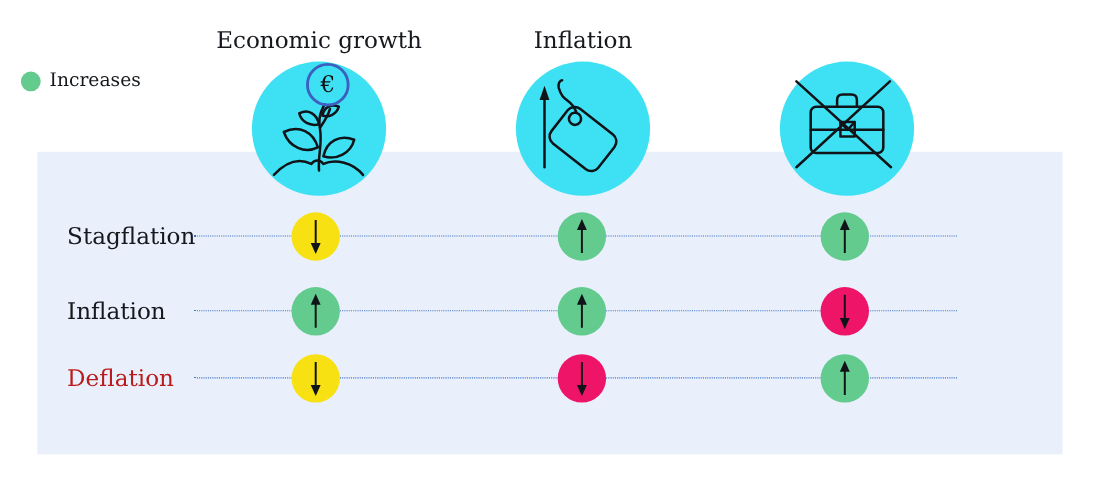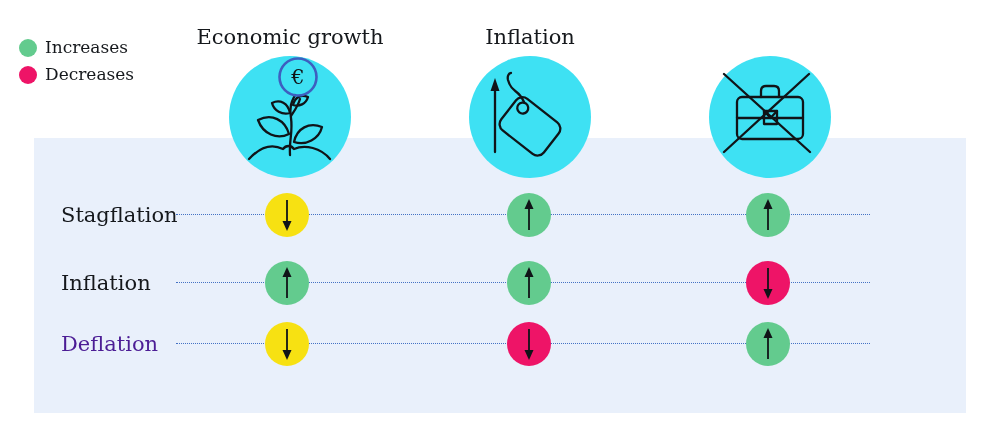--- a/index.html
+++ b/index.html
@@ -1,20 +1,20 @@
 <!DOCTYPE html>
 <html><head>
 <meta charset="utf-8">
 <style>
   html,body{margin:0;padding:0;background:#fff;}
   .canvas{position:relative;width:999px;height:448px;background:#fff;
           font-family:"DejaVu Serif", serif;overflow:hidden;}
   .panel{position:absolute;left:34px;top:138px;width:932px;height:275px;}
   
-  .legend{position:absolute;left:19px;top:34px;}
+  .legend{position:absolute;left:19px;top:60px;}
   .legend-item{display:flex;align-items:center;height:27px;}
   .legend-dot{width:18px;height:18px;border-radius:50%;margin-right:8px;flex:0 0 auto;}
   .legend-label{font-size:17px;color:#15181C;line-height:1;}
   
   .col-header{position:absolute;top:25px;transform:translateX(-50%);
               font-size:21px;color:#15181C;white-space:nowrap;}
   .hc{position:absolute;width:122px;height:122px;border-radius:50%;top:56px;}
   .hc svg{position:absolute;left:0;top:0;width:122px;height:122px;}
   #hc-growth{left:229px;} #hc-inflation{left:469px;} #hc-unemployment{left:709px;}
   #hdr-growth{left:290px;} #hdr-inflation{left:530px;} #hdr-unemployment{left:771px;}
@@ -33,24 +33,20 @@
 <body>
 
 <div class="canvas">
 
   <div class="panel" id="panel" style="background: rgb(233, 240, 251);"></div>
 
   <div class="legend">
     <div class="legend-item">
       <span class="legend-dot" style="background: rgb(99, 203, 142);"></span>
       <span class="legend-label">Increases</span>
-    </div>
-    <div class="legend-item">
-      <span class="legend-dot" style="background: rgb(238, 20, 103);"></span>
-      <span class="legend-label">Decreases</span>
     </div>
   </div>
 
   <div class="col-header" id="hdr-growth">Economic growth</div>
   <div class="col-header" id="hdr-inflation">Inflation</div>
 
   <div class="hc" id="hc-growth" style="background: rgb(62, 225, 243);">
     <svg viewBox="0 0 122 122">
       <path class="icon-stroke" d="M20 103 C32 90 44 88 54 93 C57 89 62 89 65 93 C76 88 92 92 101 103"></path>
       <path class="icon-stroke" d="M61 99 C60 84 64 76 62 62 C60 50 63 45 66 39"></path>
@@ -128,21 +124,21 @@
         </div>
         <div class="cell c2" style="background: rgb(238, 20, 103);">
           <svg viewBox="0 0 44 44">
             <line x1="22" y1="7" x2="22" y2="31" stroke="#101418" stroke-width="1.8"></line>
             <polygon points="22,38 17.5,28 26.5,28" fill="#101418"></polygon>
           </svg>
         </div>
       </div>
       <div class="row" style="top: 322px;">
         <div class="row-line" style="border-top-color: rgb(68, 114, 196);"></div>
-        <div class="row-label" style="color: #4c1d95;">Deflation</div>
+        <div class="row-label" style="color: #b91c1c;">Deflation</div>
         <div class="cell c0" style="background: rgb(247, 225, 18);">
           <svg viewBox="0 0 44 44">
             <line x1="22" y1="7" x2="22" y2="31" stroke="#101418" stroke-width="1.8"></line>
             <polygon points="22,38 17.5,28 26.5,28" fill="#101418"></polygon>
           </svg>
         </div>
         <div class="cell c1" style="background: rgb(238, 20, 103);">
           <svg viewBox="0 0 44 44">
             <line x1="22" y1="7" x2="22" y2="31" stroke="#101418" stroke-width="1.8"></line>
             <polygon points="22,38 17.5,28 26.5,28" fill="#101418"></polygon>

